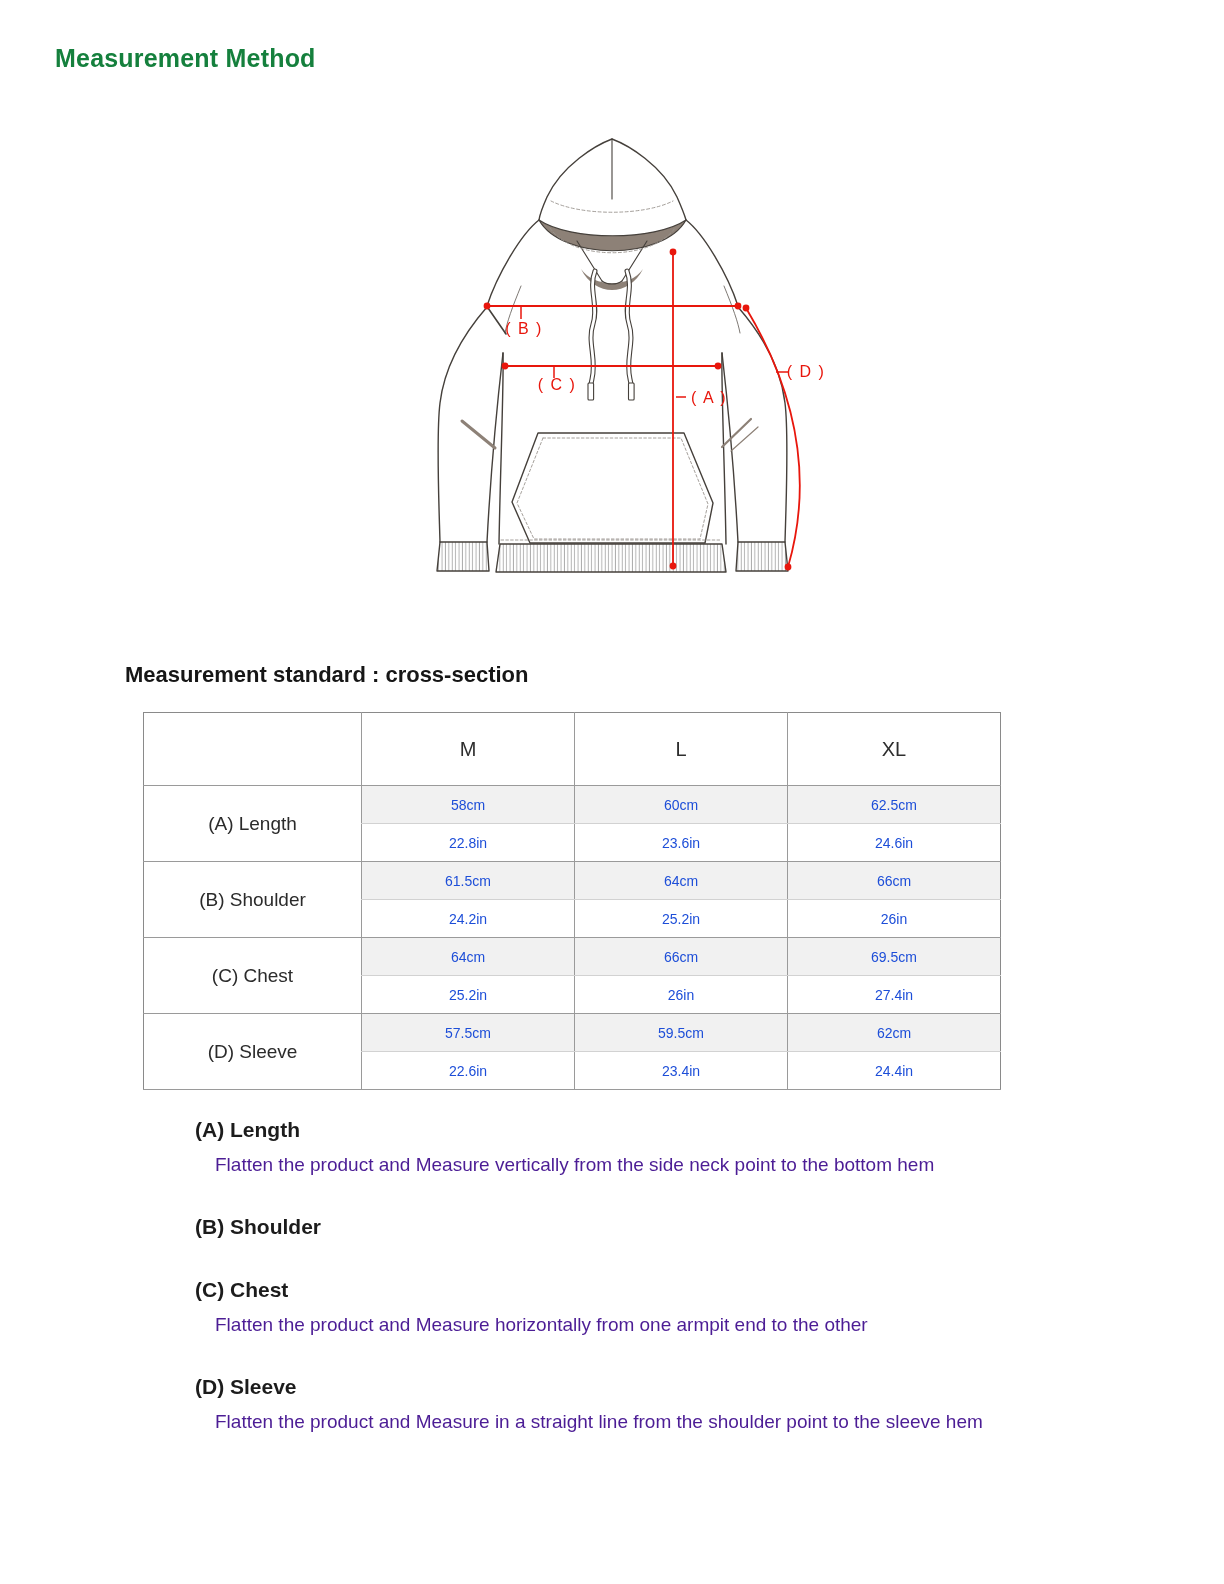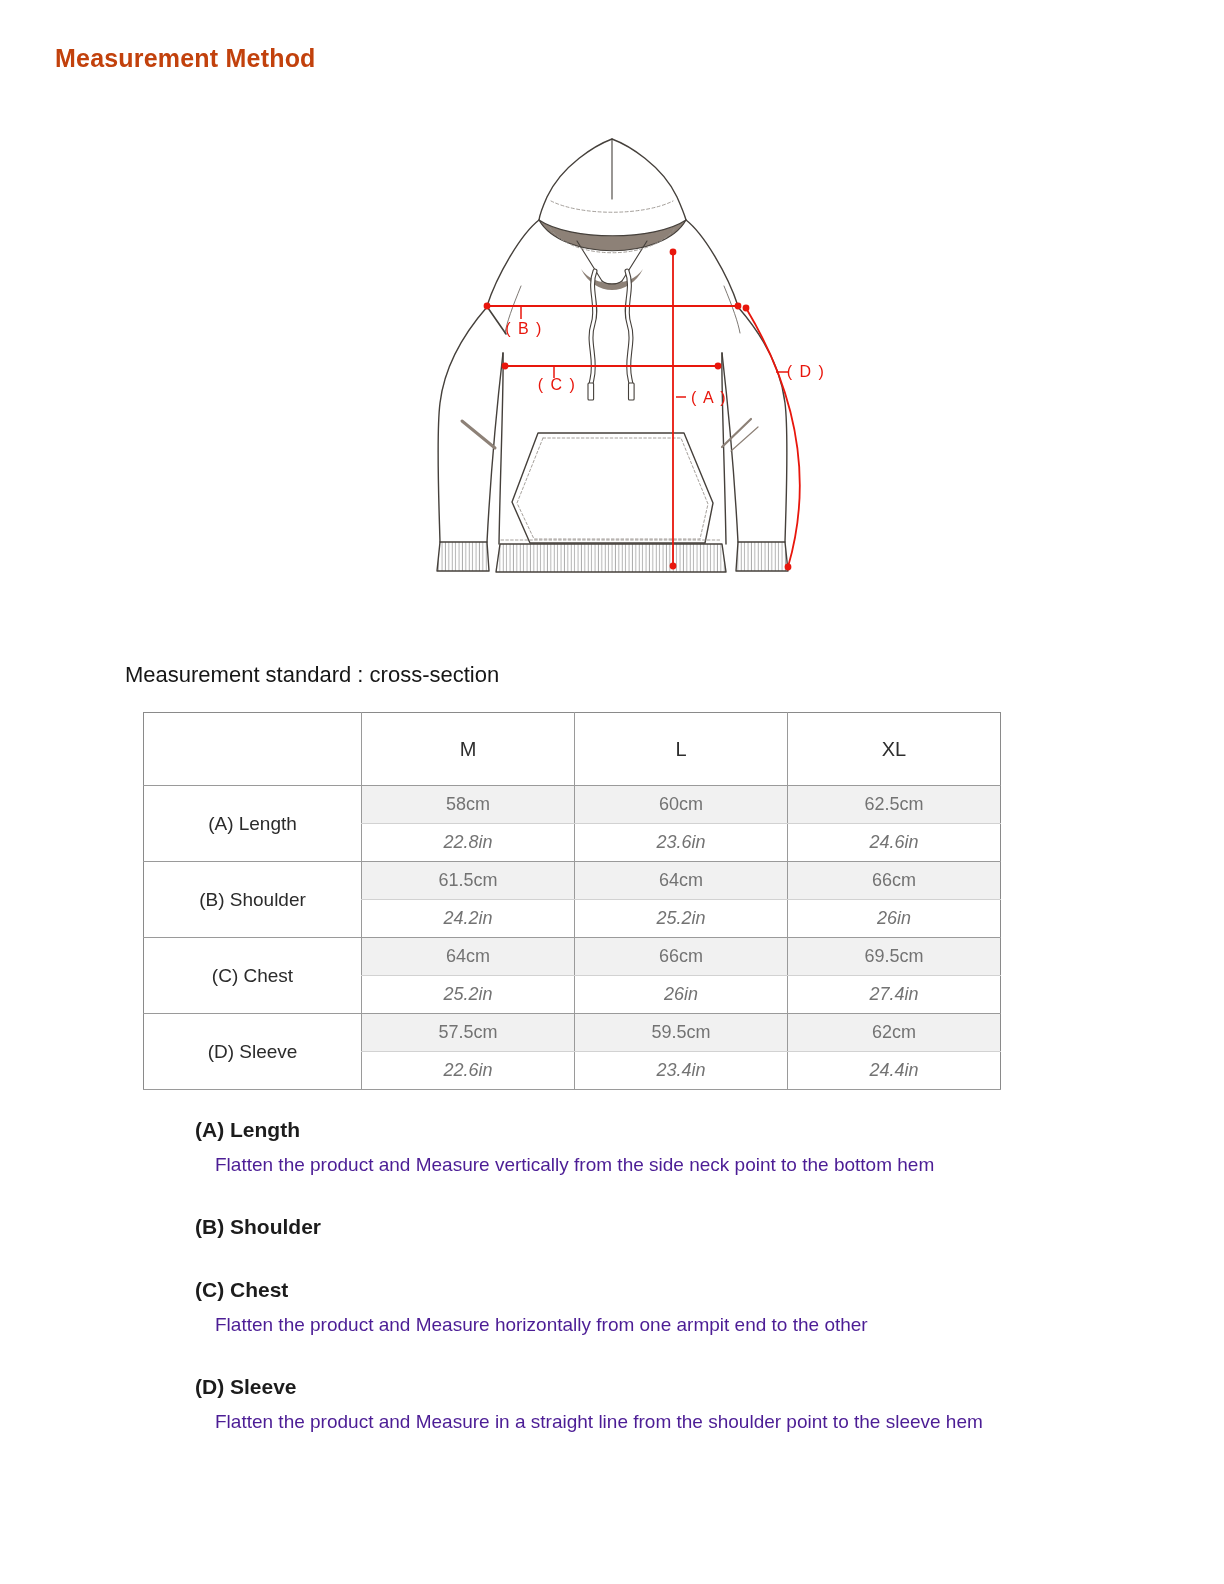--- a/index.html
+++ b/index.html
@@ -3,50 +3,50 @@
 <meta charset="utf-8">
 <style>
   html,body{margin:0;padding:0;}
   body{
     width:1224px;height:1584px;position:relative;background:#ffffff;
     font-family:"Liberation Sans", sans-serif;color:#222;
     overflow:hidden;
   }
   .page-title{
     position:absolute;left:55px;top:44px;
-    font-size:25px;font-weight:700;color:#c2410c;letter-spacing:.2px;
+    font-size:25px;font-weight:700;color:#15803d;letter-spacing:.2px;
   }
   .hoodie-svg{position:absolute;left:400px;top:120px;}
   .table-heading{
     position:absolute;left:125px;top:662px;
-    font-size:22px;font-weight:400;color:#161616;
+    font-size:22px;font-weight:700;color:#161616;
   }
   .size-table{
     position:absolute;left:143px;top:712px;
     border-collapse:collapse;table-layout:fixed;width:857px;
     font-family:"Liberation Sans", sans-serif;
   }
   .size-table col.c-label{width:218px;}
   .size-table col.c-size{width:213px;}
   .size-table{border:1px solid #8a8a8a;}
   .size-table th{
     height:70px;font-size:20px;font-weight:400;color:#2e2e2e;
     border-bottom:1px solid #9a9a9a;border-left:1px solid #9a9a9a;
     text-align:center;vertical-align:middle;background:#fff;
   }
   .size-table th:first-child{border-left:none;}
   .size-table td{
     height:35px;text-align:center;vertical-align:middle;
-    font-size:18px;color:#737373;border-left:1px solid #9a9a9a;
+    font-size:14px;color:#1d4ed8;border-left:1px solid #9a9a9a;
   }
   .size-table td.row-label{
     font-size:19px;color:#2b2b2b;border-left:none;background:#fff;
   }
   .size-table tr.cm-row td.val{background:#f1f1f1;border-bottom:1px solid #d2d2d2;}
-  .size-table tr.in-row td.val{background:#fff;font-style:italic;}
+  .size-table tr.in-row td.val{background:#fff;}
   .size-table tr.in-row{border-bottom:1px solid #9a9a9a;}
   .descriptions{position:absolute;left:195px;top:1116px;width:960px;}
   .desc-block{margin-bottom:36px;}
   .desc-block h3{
     margin:0;font-size:21px;line-height:27px;font-weight:700;color:#1c1c1c;
   }
   .desc-block p{
     margin:10px 0 0 0;padding-left:20px;
     font-size:19px;line-height:24px;color:#4c1d95;
   }

